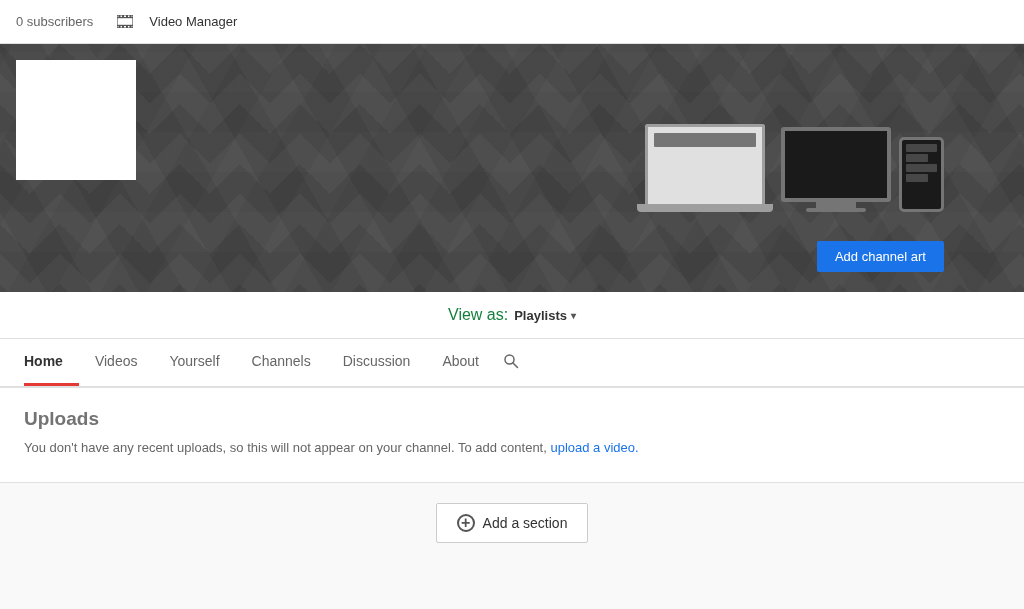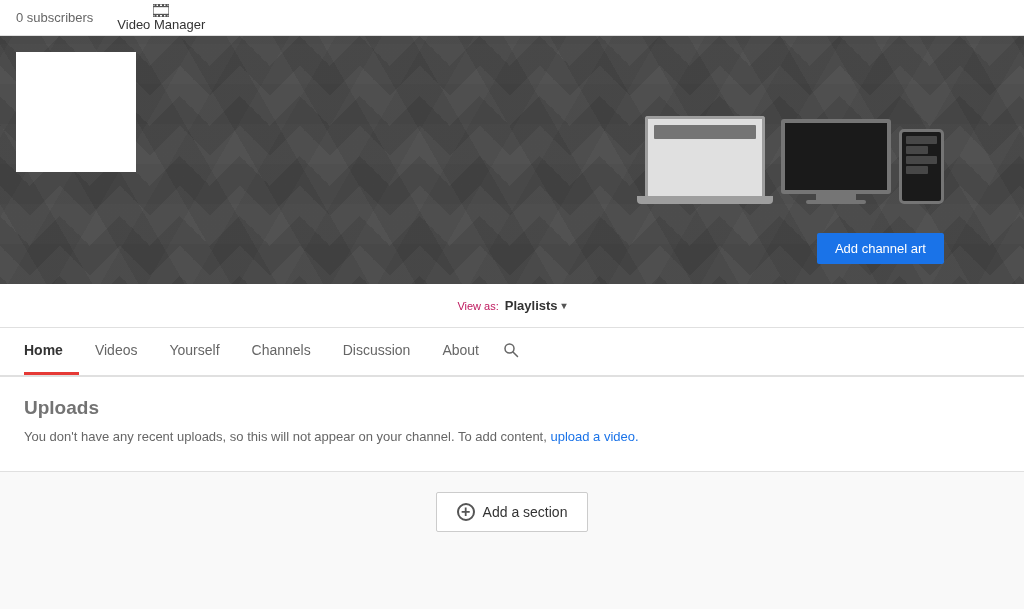--- a/index.html
+++ b/index.html
@@ -5,36 +5,35 @@
     * { box-sizing: border-box; margin: 0; padding: 0; }
     body { font-family: Arial, sans-serif; background: #f9f9f9; color: #333; font-size: 14px; }
 
     
     .top-bar {
       background: #fff;
       border-bottom: 1px solid #e0e0e0;
       display: flex;
       align-items: center;
       padding: 0 16px;
-      height: 36px;
+      height: 44px;
     }
     .subscribers-text {
       font-size: 13px;
       color: #666;
       margin-right: 24px;
     }
     .video-manager-link {
       display: flex;
       align-items: center;
-      gap: 0;
+      gap: 16px;
       color: #333;
       font-size: 13px;
       text-decoration: none;
       cursor: pointer;
-      flex-direction: column;
     }
 
     
     .channel-art {
       width: 100%;
       height: 248px;
       background-color: #4a4a4a;
       background-image:
         repeating-linear-gradient(
           60deg,
@@ -190,22 +189,22 @@
     
     .view-as-bar {
       background: #fff;
       padding: 14px 24px;
       display: flex;
       align-items: center;
       justify-content: center;
       border-bottom: 1px solid #e0e0e0;
     }
     .view-as-label {
-      color: #be185d;
-      font-size: 11px;
+      color: #15803d;
+      font-size: 16px;
       margin-right: 6px;
     }
     .view-as-select {
       display: flex;
       align-items: center;
       gap: 4px;
       font-size: 13px;
       font-weight: bold;
       color: #333;
       cursor: pointer;

